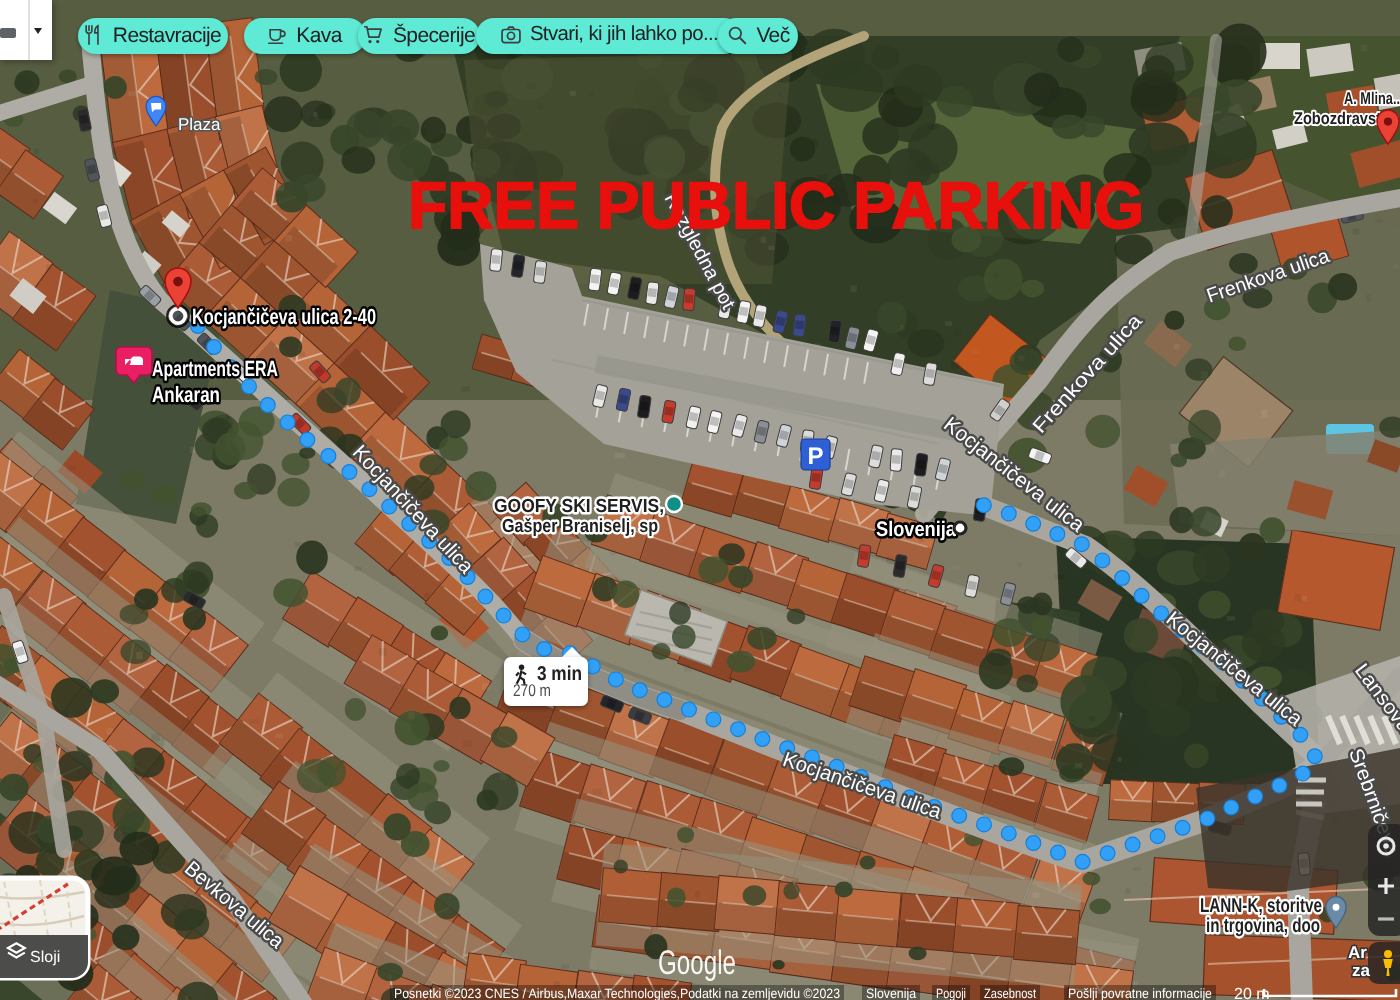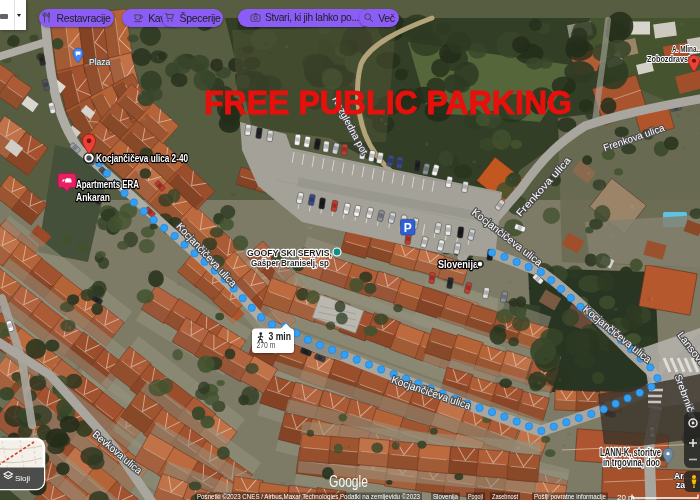--- a/index.html
+++ b/index.html
@@ -1,16 +1,16 @@
 <!DOCTYPE html>
 <html><head><meta charset="utf-8">
 <style>
 html,body{margin:0;padding:0;}
 body{width:700px;height:500px;overflow:hidden;position:relative;font-family:"Liberation Sans",sans-serif;background:#6f705c;}
-.pill{position:absolute;top:8.5px;height:18px;background:#8b5cf6;border-radius:9px;box-shadow:0 1px 2px rgba(0,0,0,.3);
+.pill{position:absolute;top:8.5px;height:18px;background:#5eead4;border-radius:9px;box-shadow:0 1px 2px rgba(0,0,0,.3);
  display:flex;align-items:center;justify-content:center;gap:4px;font-size:10.5px;color:#202124;font-weight:500;letter-spacing:-0.3px;}
 .pill .pic{width:11px;height:11px;flex:none;}
 .pill span{white-space:nowrap;}
 .searchstub{position:absolute;left:0;top:0;width:26px;height:30px;background:#fff;box-shadow:1px 1px 3px rgba(0,0,0,.3);}
 .searchstub .chip2{position:absolute;left:0;top:13.5px;width:8px;height:5.5px;background:#5f6368;border-radius:1px;}
 .searchstub .sep{position:absolute;left:13.5px;top:0;width:1px;height:30px;background:#e0e0e0;}
 .searchstub .caret{position:absolute;left:17px;top:13.5px;width:0;height:0;border-left:2.6px solid transparent;border-right:2.6px solid transparent;border-top:3.4px solid #202124;}
 </style></head>
 <body>
 <svg width="700" height="500" viewBox="0 0 700 500" style="position:absolute;left:0;top:0">
@@ -2328,21 +2328,21 @@
       <path d="M3 1.3 v3.4 M5.1 1.3 v3.4 M7.2 1.3 v3.4 M3 4.7 a2.1 2.1 0 0 0 4.2 0 M5.1 6.8 v7.9 M11.6 1.3 c-1.7 0.8 -2.3 3.1 -2.3 5.2 h2.3 z M11.6 1.5 v13.2" stroke="#3c4043" stroke-width="1.2" fill="none" stroke-linecap="round"></path>
     </svg>
  <span>Restavracije</span>
   </div>
 <div class="pill" style="left:121.5px;width:61px;">
  <svg class="pic" viewBox="0 0 16 16">
       <path d="M3 4.2 h7.6 v4.2 a3.4 3.4 0 0 1 -3.4 3.4 h-0.8 a3.4 3.4 0 0 1 -3.4 -3.4 z M10.6 5.2 h1.3 a1.9 1.9 0 0 1 0 3.8 h-1.5 M2 14 h10" stroke="#3c4043" stroke-width="1.2" fill="none" stroke-linecap="round"></path>
     </svg>
  <span>Kava</span>
   </div>
-<div class="pill" style="left:162px;width:61px;">
+<div class="pill" style="left:179px;width:61px;">
  <svg class="pic" viewBox="0 0 16 16">
       <path d="M1.5 2 h2 l1.6 7.5 h7.2 l1.6 -5.8 h-10.6" stroke="#3c4043" stroke-width="1.25" fill="none" stroke-linejoin="round"></path>
       <circle cx="5.8" cy="12.8" r="1.2" fill="#3c4043"></circle>
       <circle cx="11.4" cy="12.8" r="1.2" fill="#3c4043"></circle>
     </svg>
  <span>Špecerije</span>
   </div>
 <div class="pill" style="left:238px;width:133px;">
  <svg class="pic" viewBox="0 0 16 16">
       <rect x="1.5" y="4" width="13" height="9.5" rx="1.8" stroke="#3c4043" stroke-width="1.25" fill="none"></rect>

